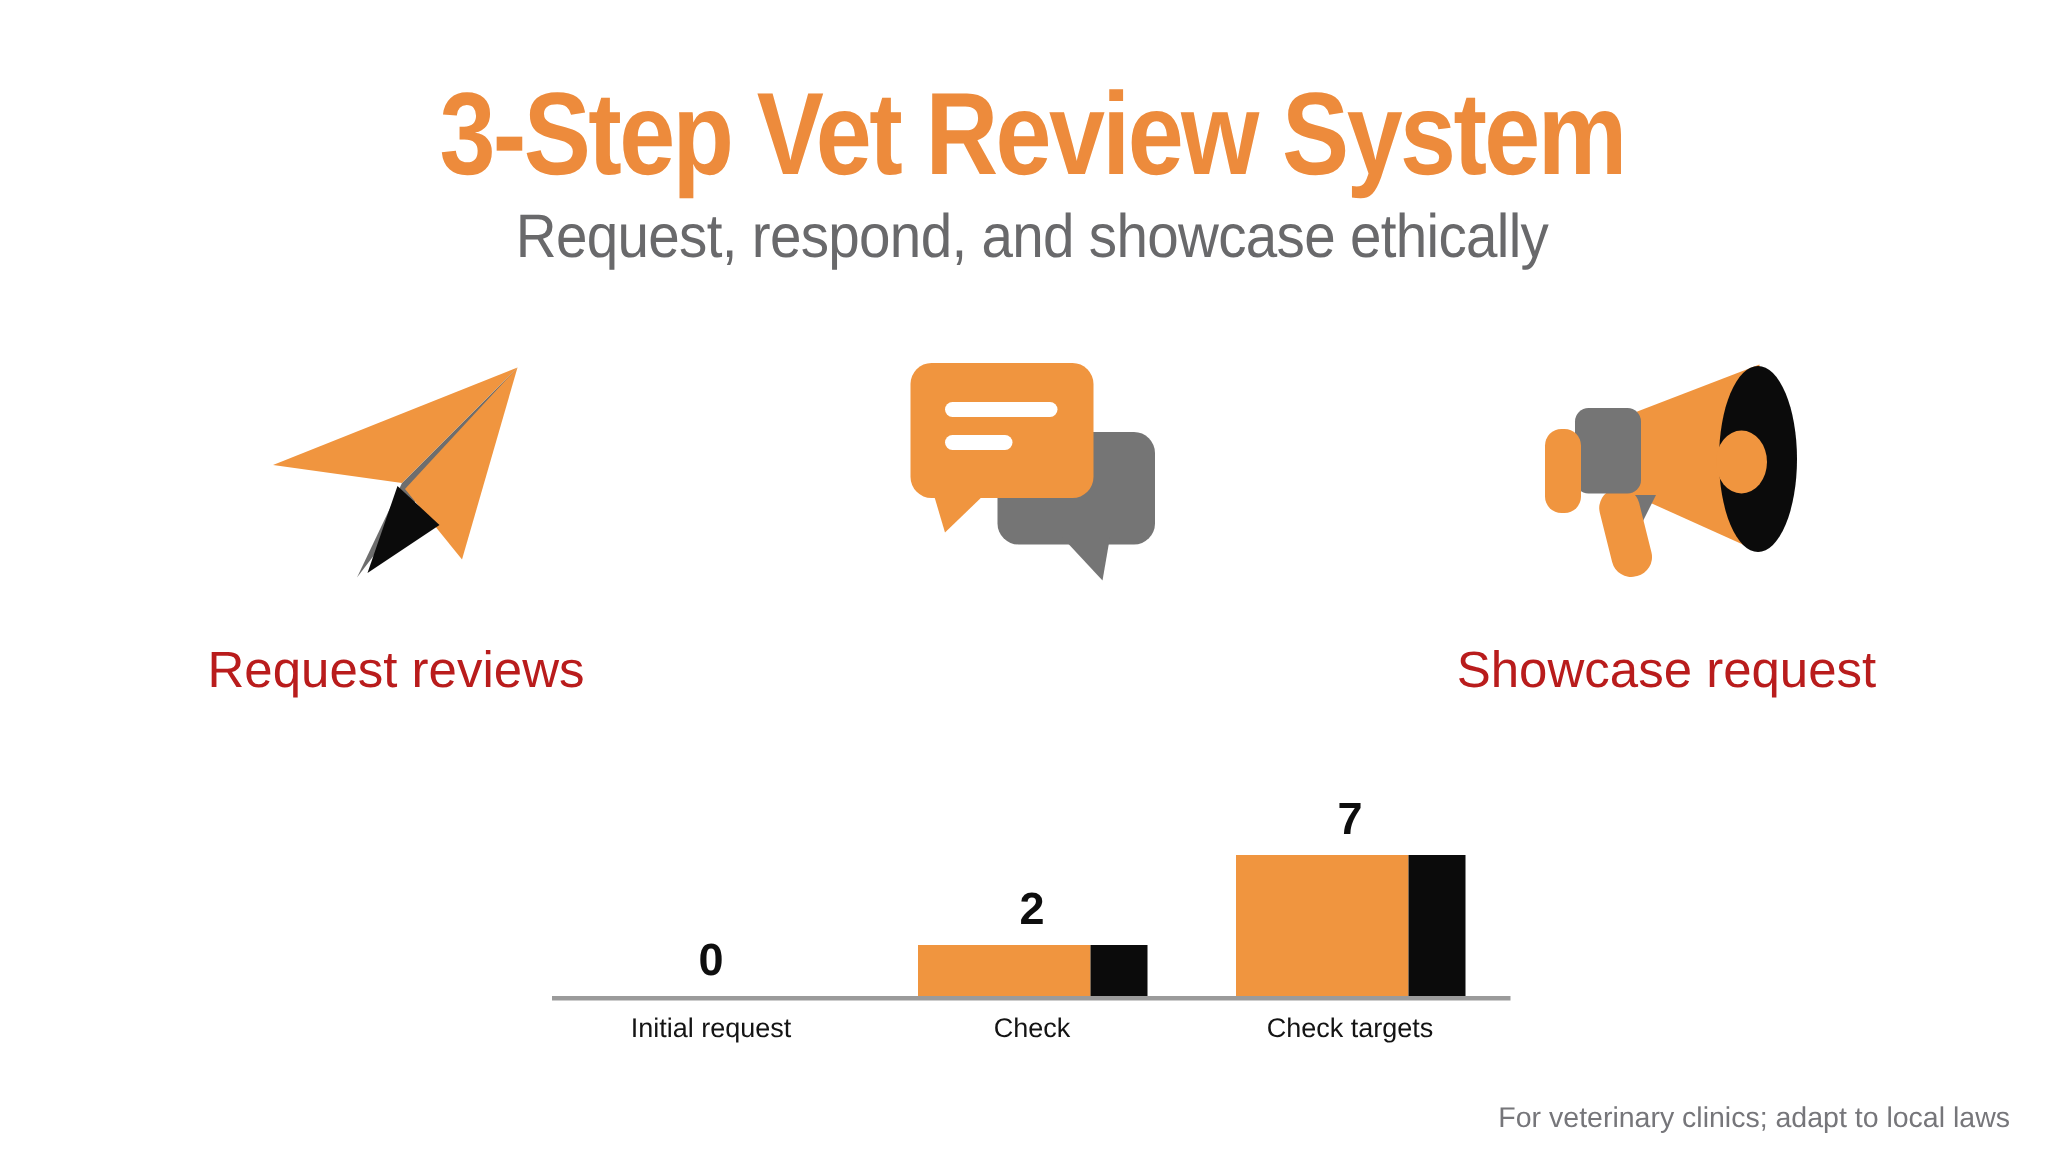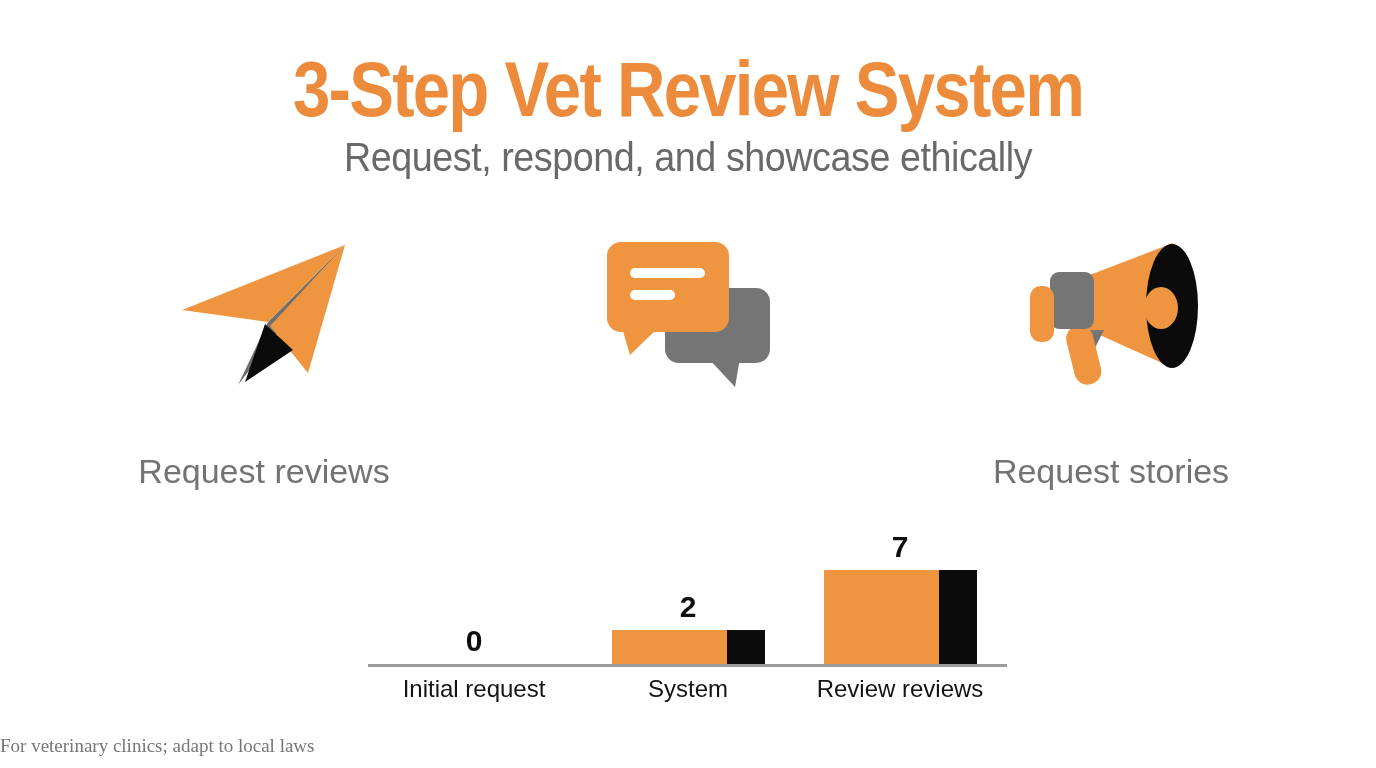--- a/index.html
+++ b/index.html
@@ -12,44 +12,44 @@
     left:0;top:44px;width:1376px;text-align:center;
     font-size:78px;font-weight:700;letter-spacing:-2px;color:#ED8B3C;
     transform:scaleX(0.86);transform-origin:50% 50%;white-space:nowrap;
   }
   .page-subtitle{
     left:0;top:134px;width:1376px;text-align:center;
     font-size:41px;font-weight:400;letter-spacing:-0.5px;color:#69696B;
     transform:scaleX(0.92);transform-origin:50% 50%;white-space:nowrap;
   }
   .step-label{
-    top:452px;width:400px;text-align:center;
-    font-size:34px;color:#737373;white-space:nowrap;
+    top:428px;width:400px;text-align:center;
+    font-size:34px;color:#b91c1c;white-space:nowrap;
   }
   .chart-title{
     left:103px;top:586px;width:280px;
     font-size:31px;line-height:37px;color:#121212;
   }
   .chart-title .t1{font-weight:700;}
   .chart-title .t2{font-weight:400;}
   .chart-axis{height:3px;position:absolute;}
   .bar-group{position:absolute;display:flex;}
   .bar-fill{height:100%;}
   .bar-side{height:100%;}
   .bar-value{
     position:absolute;width:120px;height:36px;text-align:center;
     font-size:30px;font-weight:700;color:#0E0E0E;
   }
   .bar-cat{
     position:absolute;width:240px;text-align:center;
-    font-size:24px;color:#141414;white-space:nowrap;
+    font-size:18px;color:#141414;white-space:nowrap;
   }
   .footer-note{
-    left:0;top:735px;width:1340px;text-align:left;
-    font-size:19px;color:#76767A;font-family:Liberation Serif, serif;
+    left:0;top:735px;width:1340px;text-align:right;
+    font-size:19px;color:#76767A;
   }
 </style>
 </head>
 <body>
 
 <div class="canvas">
 
   <div class="abs page-title">3-Step Vet Review System</div>
   <div class="abs page-subtitle">Request, respond, and showcase ethically</div>
 
@@ -72,35 +72,35 @@
 
   <svg class="abs" style="left:1010px;top:230px;" width="220" height="170" viewBox="0 0 220 170" aria-hidden="true">
     <polygon points="72,48 163,13 163,138 72,97" fill="#F0953F"></polygon>
     <ellipse cx="162" cy="76" rx="26" ry="62" fill="#0B0B0B"></ellipse>
     <ellipse cx="151" cy="78" rx="17" ry="21" fill="#F0953F"></ellipse>
     <polygon points="76,100 94,100 82,124" fill="#757575"></polygon>
     <rect x="53" y="96" width="27" height="60" rx="13" fill="#F0953F" transform="rotate(-14 66 96)"></rect>
     <rect x="40" y="42" width="44" height="57" rx="9" fill="#757575"></rect>
     <rect x="20" y="56" width="24" height="56" rx="11" fill="#F0953F"></rect>
   </svg>
-  <div class="abs step-label" style="left:911px;">Request stories</div>
+  <div class="abs step-label" style="left:911px;">Showcase request</div>
 
   <div>
     <div class="chart-axis" style="left: 368px; width: 639px; top: 664px; background: rgb(155, 155, 155);"></div>
   <div class="bar-value" style="left: 414px; top: 624px;">0</div>
       <div class="bar-cat" style="left: 354px; top: 675px;">Initial request</div>
       <div class="bar-group" style="left: 611.5px; top: 630px; width: 153px; height: 34px;">
         <div class="bar-fill" style="width: 115px; background: rgb(240, 149, 63);"></div>
         <div class="bar-side" style="width: 38px; background: rgb(11, 11, 11);"></div>
       </div>
       <div class="bar-value" style="left: 628px; top: 590px;">2</div>
-      <div class="bar-cat" style="left: 568px; top: 675px;">System</div>
+      <div class="bar-cat" style="left: 568px; top: 675px;">Check</div>
       <div class="bar-group" style="left: 823.5px; top: 570px; width: 153px; height: 94px;">
         <div class="bar-fill" style="width: 115px; background: rgb(240, 149, 63);"></div>
         <div class="bar-side" style="width: 38px; background: rgb(11, 11, 11);"></div>
       </div>
       <div class="bar-value" style="left: 840px; top: 530px;">7</div>
-      <div class="bar-cat" style="left: 780px; top: 675px;">Review reviews</div>
+      <div class="bar-cat" style="left: 780px; top: 675px;">Check targets</div>
     </div>
 
   <div class="abs footer-note">For veterinary clinics; adapt to local laws</div>
 
 </div>
 
 </body></html>

